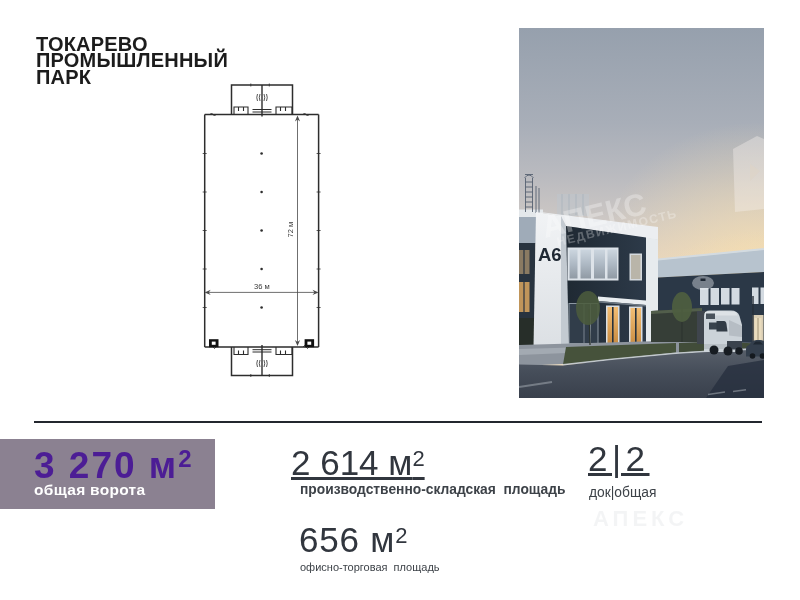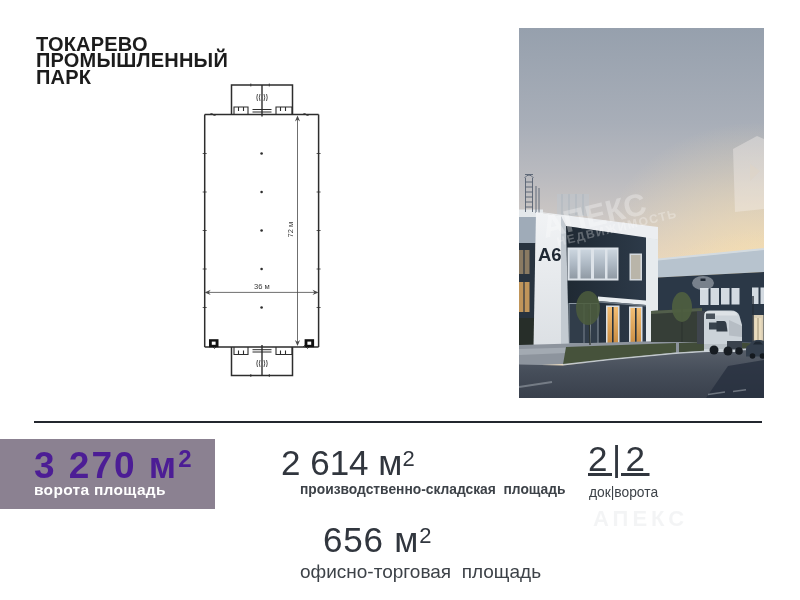--- a/index.html
+++ b/index.html
@@ -276,24 +276,24 @@
 
   <text x="0" y="0" transform="translate(558,246) rotate(-13.5)" font-size="12" font-weight="bold" letter-spacing="1.5" fill="#ffffff" opacity="0.28" font-family="Liberation Sans, sans-serif">НЕДВИЖИМОСТЬ</text>
 </svg>
 
 <div class="abs" style="left:34px;top:421px;width:728px;height:2px;background:#23272e;"></div>
 
 <div class="abs" style="left:0;top:439px;width:215px;height:70px;background:#8b8191;"></div>
 
 <div class="abs" style="left:34px;top:440px;color:#4c1d95;font-weight:bold;font-size:37px;line-height:37px;letter-spacing:2px;">3 270 м<span style="font-size:24px;vertical-align:11px;letter-spacing:0;">2</span></div>
 
-<div class="abs" style="left:34px;top:481px;color:#ffffff;font-weight:bold;font-size:15.5px;letter-spacing:0.3px;">ворота площадь</div>
-
-<div class="abs" style="left:281px;top:441px;color:#31363e;font-size:35px;line-height:35px;">2 614 м<span style="font-size:22px;vertical-align:9px;">2</span></div>
+<div class="abs" style="left:34px;top:481px;color:#ffffff;font-weight:bold;font-size:15.5px;letter-spacing:0.3px;">общая ворота</div>
+
+<div class="abs" style="left:291px;top:441px;color:#31363e;font-size:35px;line-height:35px;text-decoration:underline;">2 614 м<span style="font-size:22px;vertical-align:9px;">2</span></div>
 <div class="abs" style="left:300px;top:482px;color:#3d4248;font-size:13.8px;font-weight:bold;">производственно-складская&nbsp; площадь</div>
 
-<div class="abs" style="left:299px;top:518px;color:#31363e;font-size:35px;line-height:35px;letter-spacing:0.8px;margin-left:24px;">656 м<span style="font-size:22px;vertical-align:9px;">2</span></div>
-<div class="abs" style="left:300px;top:561px;color:#3d4248;font-size:19px;">офисно-торговая&nbsp; площадь</div>
+<div class="abs" style="left:299px;top:518px;color:#31363e;font-size:35px;line-height:35px;letter-spacing:0.8px;">656 м<span style="font-size:22px;vertical-align:9px;">2</span></div>
+<div class="abs" style="left:300px;top:561px;color:#3d4248;font-size:11px;">офисно-торговая&nbsp; площадь</div>
 
 <div class="abs" style="left:588px;top:441px;color:#31363e;font-size:35px;line-height:35px;letter-spacing:4.5px;text-decoration:underline;">2|2</div>
-<div class="abs" style="left:589px;top:485px;color:#3d4248;font-size:13.8px;">док|ворота</div>
+<div class="abs" style="left:589px;top:485px;color:#3d4248;font-size:13.8px;">док|общая</div>
 
 <div class="abs" style="left:593px;top:506px;color:#ccd0d5;opacity:0.22;font-size:22px;font-weight:bold;letter-spacing:4px;">АПЕКС</div>
 
 </body></html>

